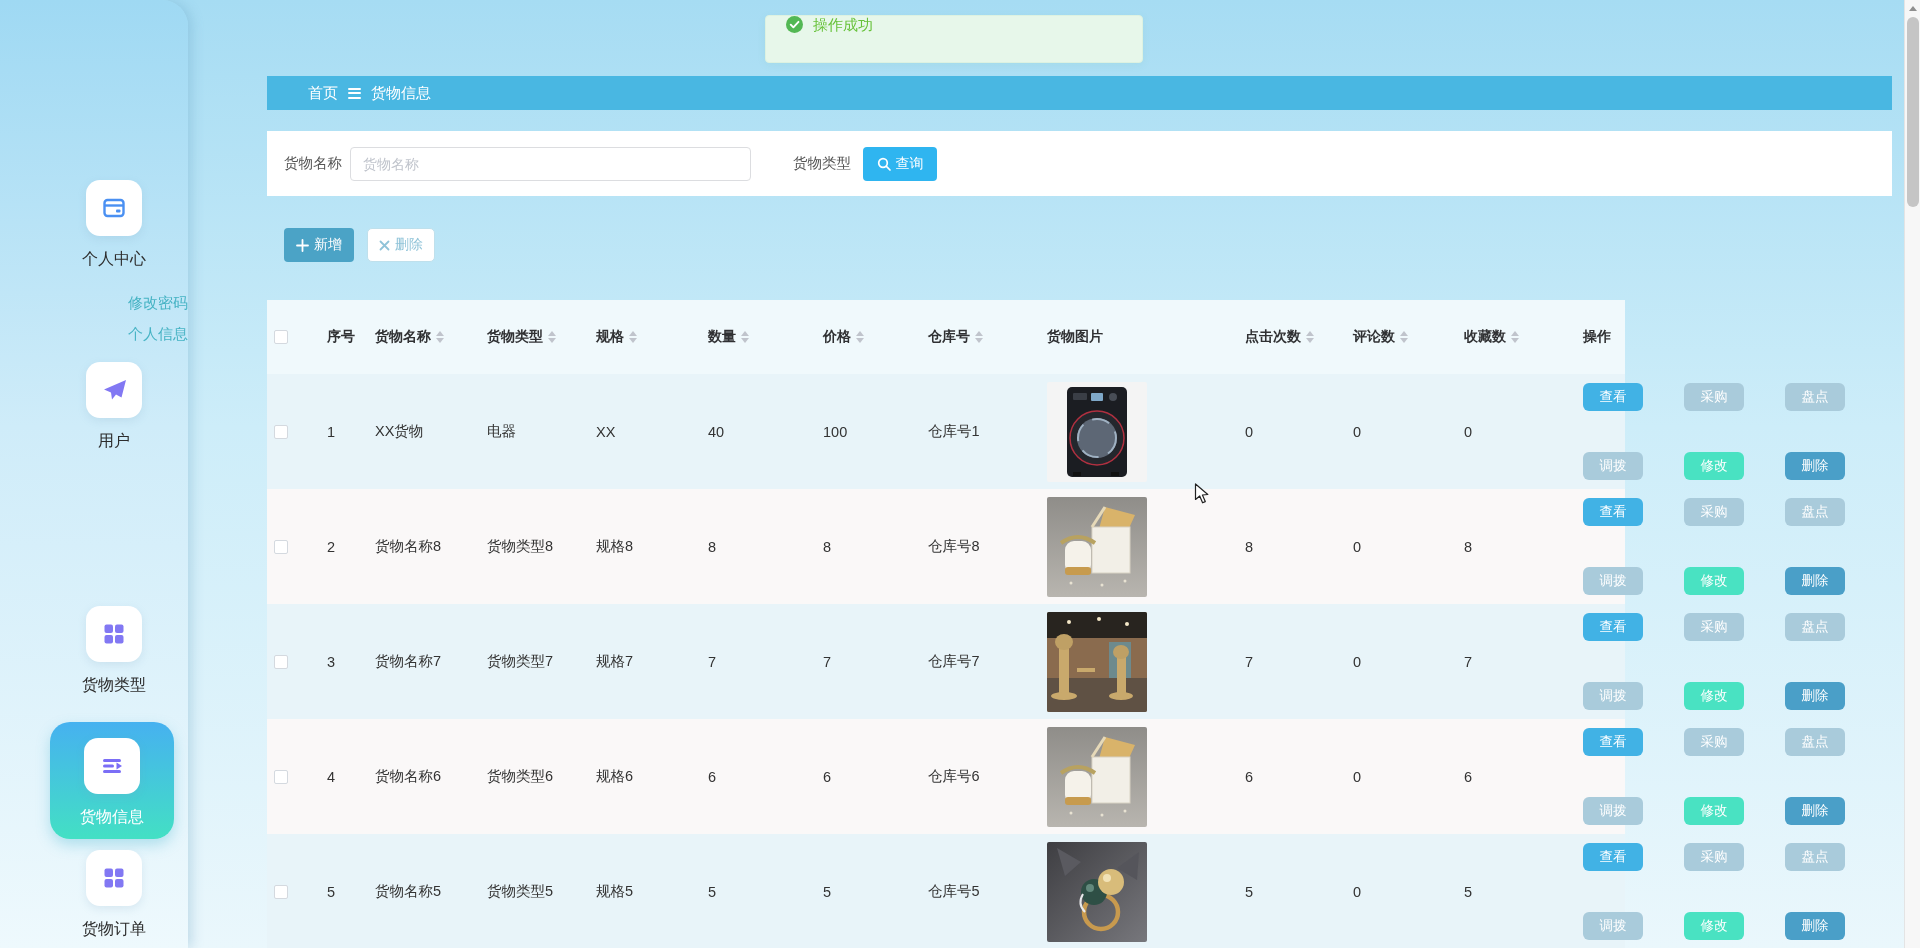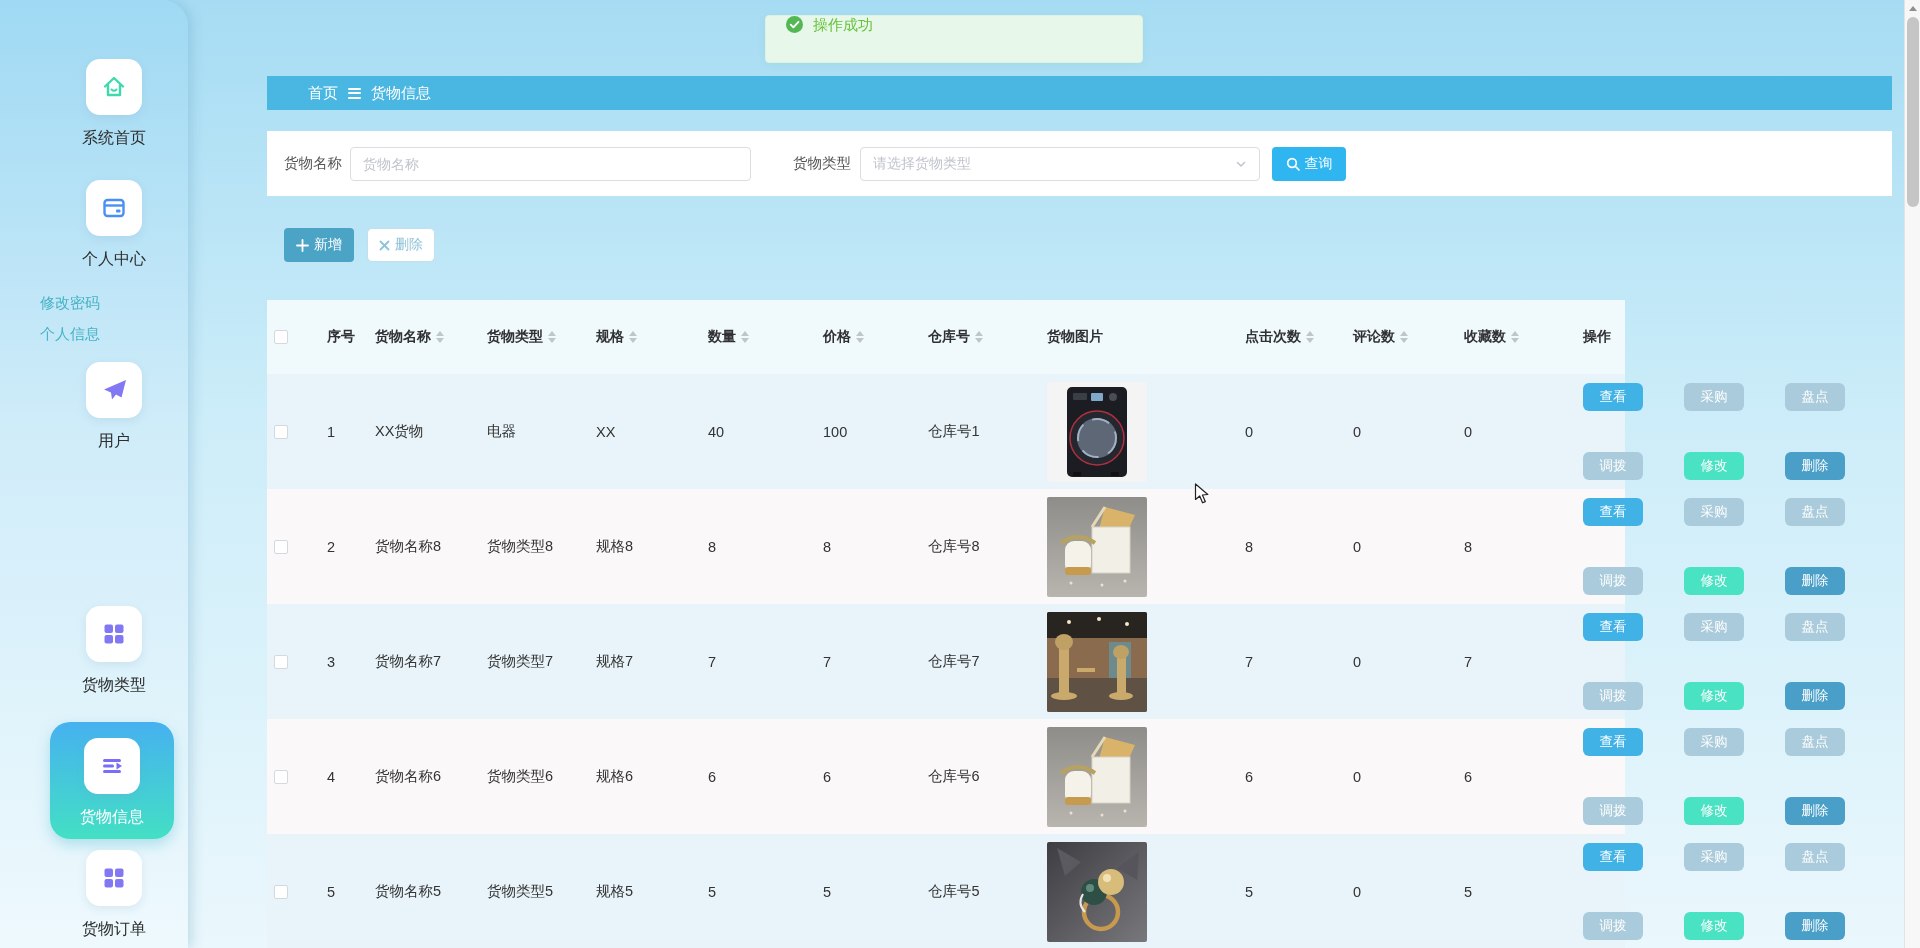--- a/index.html
+++ b/index.html
@@ -26,21 +26,21 @@
   
   .sidebar { position:absolute; left:0; top:0; width:188px; height:948px; z-index:5;
              background:linear-gradient(180deg,#9fd9f3 0%,#cfecf9 45%,#eef9fd 100%);
              border-top-right-radius:26px;
              box-shadow:4px 0 12px rgba(90,150,185,.28); }
   .side-item { position:absolute; left:40px; width:148px; text-align:center; }
   .icon-box { width:56px; height:56px; background:#fff; border-radius:14px; margin:0 auto;
               display:flex; align-items:center; justify-content:center;
               box-shadow:0 3px 8px rgba(120,160,190,.18); }
   .side-label { display:block; margin-top:13px; font-size:16px; color:#2d2d2d; }
-  .side-sublink { position:absolute; left:40px; width:148px; text-align:left;
+  .side-sublink { position:absolute; left:40px; width:148px; text-align:right;
                   font-size:15px; color:#46b3c4; cursor:pointer; }
   .active-block { position:absolute; left:50px; top:722px; width:124px; height:117px;
                   border-radius:20px; background:linear-gradient(180deg,#46b1f0,#43e0c4);
                   box-shadow:0 6px 14px rgba(70,180,210,.35); text-align:center; padding-top:16px; }
   .active-block .side-label { color:#fff; }
 
   
   .breadcrumb { position:absolute; left:267px; top:76px; width:1625px; height:34px;
                 background:#49b7e2; display:flex; align-items:center; padding-left:41px;
                 color:#fff; font-size:15px; gap:10px; }
@@ -115,30 +115,20 @@
 
   <div class="toast">
     <svg width="17" height="17" viewBox="0 0 18 18">
       <circle cx="9" cy="9" r="9" fill="#53b854"></circle>
       <path d="M5 9.2 L7.8 12 L13.2 6.2" fill="none" stroke="#fff" stroke-width="2" stroke-linecap="round" stroke-linejoin="round"></path>
     </svg>
     <span class="toast-text">操作成功</span>
   </div>
 
   <aside class="sidebar">
-    <div class="side-item" style="top:59px">
-      <span class="icon-box">
-        <svg width="28" height="28" viewBox="0 0 28 28">
-            <path d="M5 13.5 L14 5 L23 13.5" fill="none" stroke="#3ed9ac" stroke-width="2.4" stroke-linecap="round" stroke-linejoin="round"></path>
-            <path d="M8 12 V22 H20 V12" fill="none" stroke="#3ed9ac" stroke-width="2.4" stroke-linecap="round" stroke-linejoin="round"></path>
-            <path d="M11.5 16.5 q2.5 2.6 5 0" fill="none" stroke="#3ed9ac" stroke-width="2" stroke-linecap="round"></path>
-          </svg>
-      </span>
-      <span class="side-label">系统首页</span>
-    </div>
 
     <div class="side-item" style="top:180px">
       <span class="icon-box">
         <svg width="28" height="28" viewBox="0 0 28 28">
             <rect x="4.5" y="6" width="19" height="16" rx="3" fill="none" stroke="#4a90f2" stroke-width="2.4"></rect>
             <path d="M4.5 11.5 H23.5" stroke="#4a90f2" stroke-width="2.4"></path>
             <rect x="16" y="15.5" width="4.5" height="3" rx="1" fill="#4a90f2"></rect>
           </svg>
       </span>
       <span class="side-label">个人中心</span>
@@ -201,26 +191,20 @@
         <i></i>
         <i></i>
       </span>
     <span>货物信息</span>
   </nav>
 
   <section class="filter-card">
     <span class="filter-label lbl-name">货物名称</span>
     <input class="txt-input" placeholder="货物名称" style="">
     <span class="filter-label lbl-type">货物类型</span>
-    <div class="select-box">
-      <span class="select-placeholder">请选择货物类型</span>
-      <svg width="12" height="12" viewBox="0 0 12 12">
-          <path d="M2.5 4.5 L6 8 L9.5 4.5" fill="none" stroke="#c0c4cc" stroke-width="1.5" stroke-linecap="round"></path>
-        </svg>
-    </div>
     <button class="search-btn">
       <svg width="14" height="14" viewBox="0 0 14 14">
           <circle cx="6" cy="6" r="4.3" fill="none" stroke="#fff" stroke-width="1.7"></circle>
           <path d="M9.4 9.4 L13 13" stroke="#fff" stroke-width="1.7" stroke-linecap="round"></path>
         </svg>
       <span>查询</span>
     </button>
   </section>
 
   <button class="btn-add">

